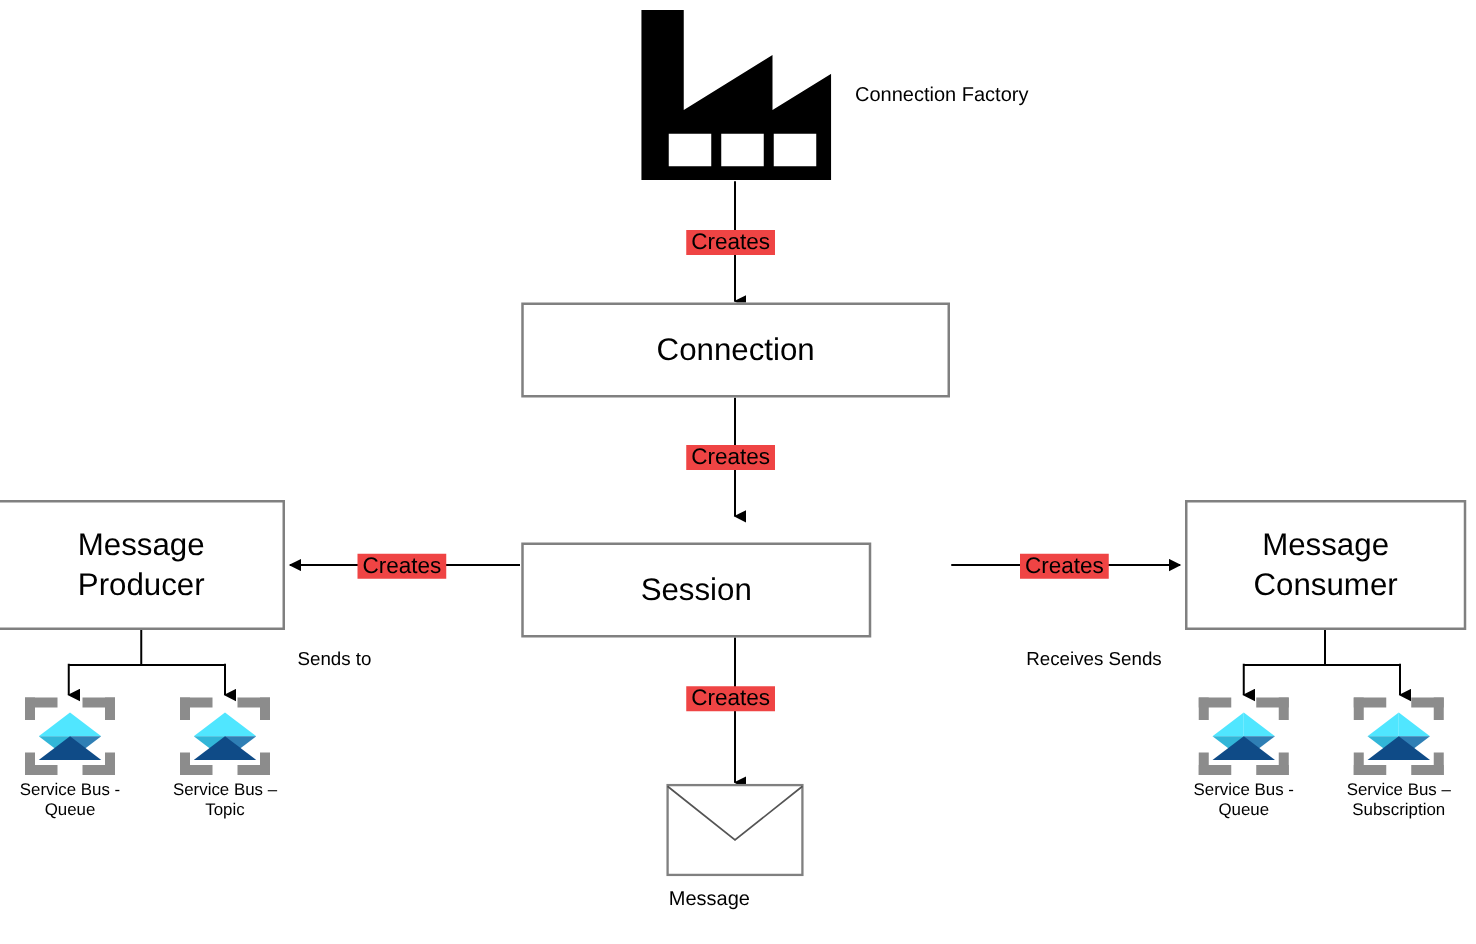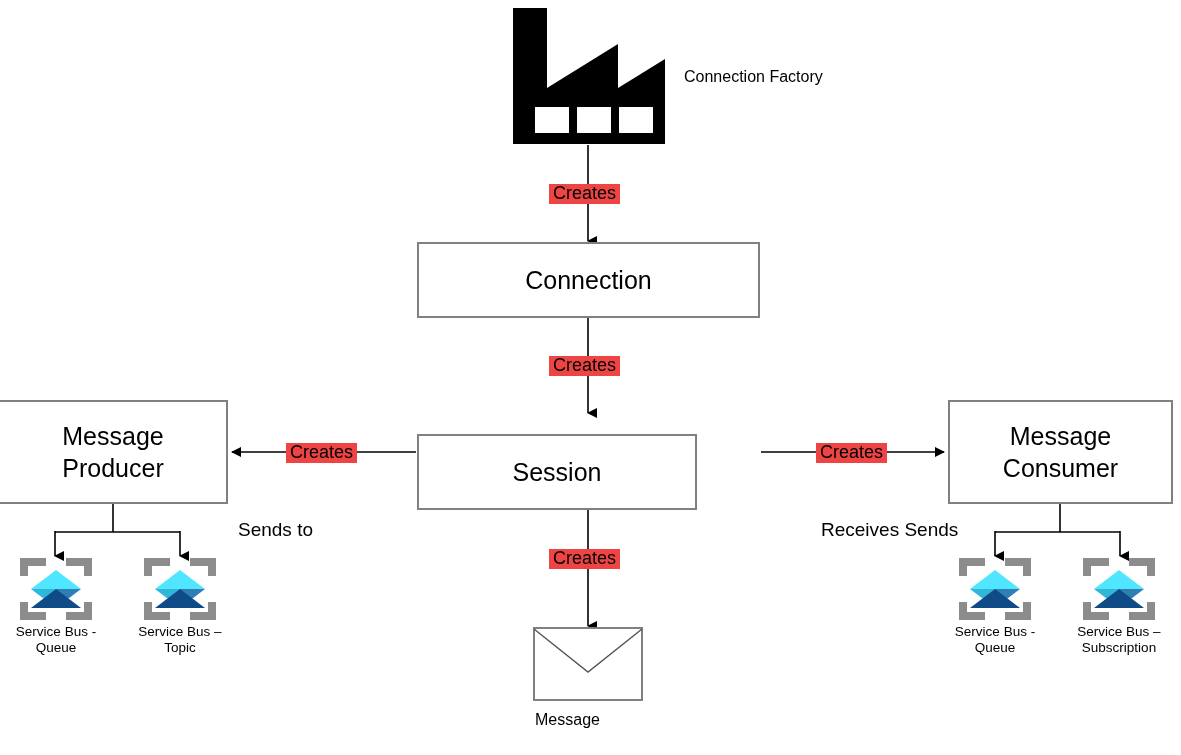--- a/index.html
+++ b/index.html
@@ -65,21 +65,21 @@
     line-height: 1.1;
   }
   #lbl-creates-1 { left: 549px; top: 184px; }
   #lbl-creates-2 { left: 549px; top: 356px; }
   #lbl-creates-3 { left: 549px; top: 549px; }
   #lbl-creates-left { left: 286px; top: 443px; }
   #lbl-creates-right { left: 816px; top: 443px; }
 
   .edge-label-plain {
     position: absolute;
-    font-size: 19px;
+    font-size: 15px;
     color: #000000;
     white-space: nowrap;
     line-height: 1.1;
   }
   #lbl-sends-to { left: 238px; top: 520px; }
   #lbl-receives-from { left: 821px; top: 520px; }
 
   
   .big-title {
     position: absolute;

